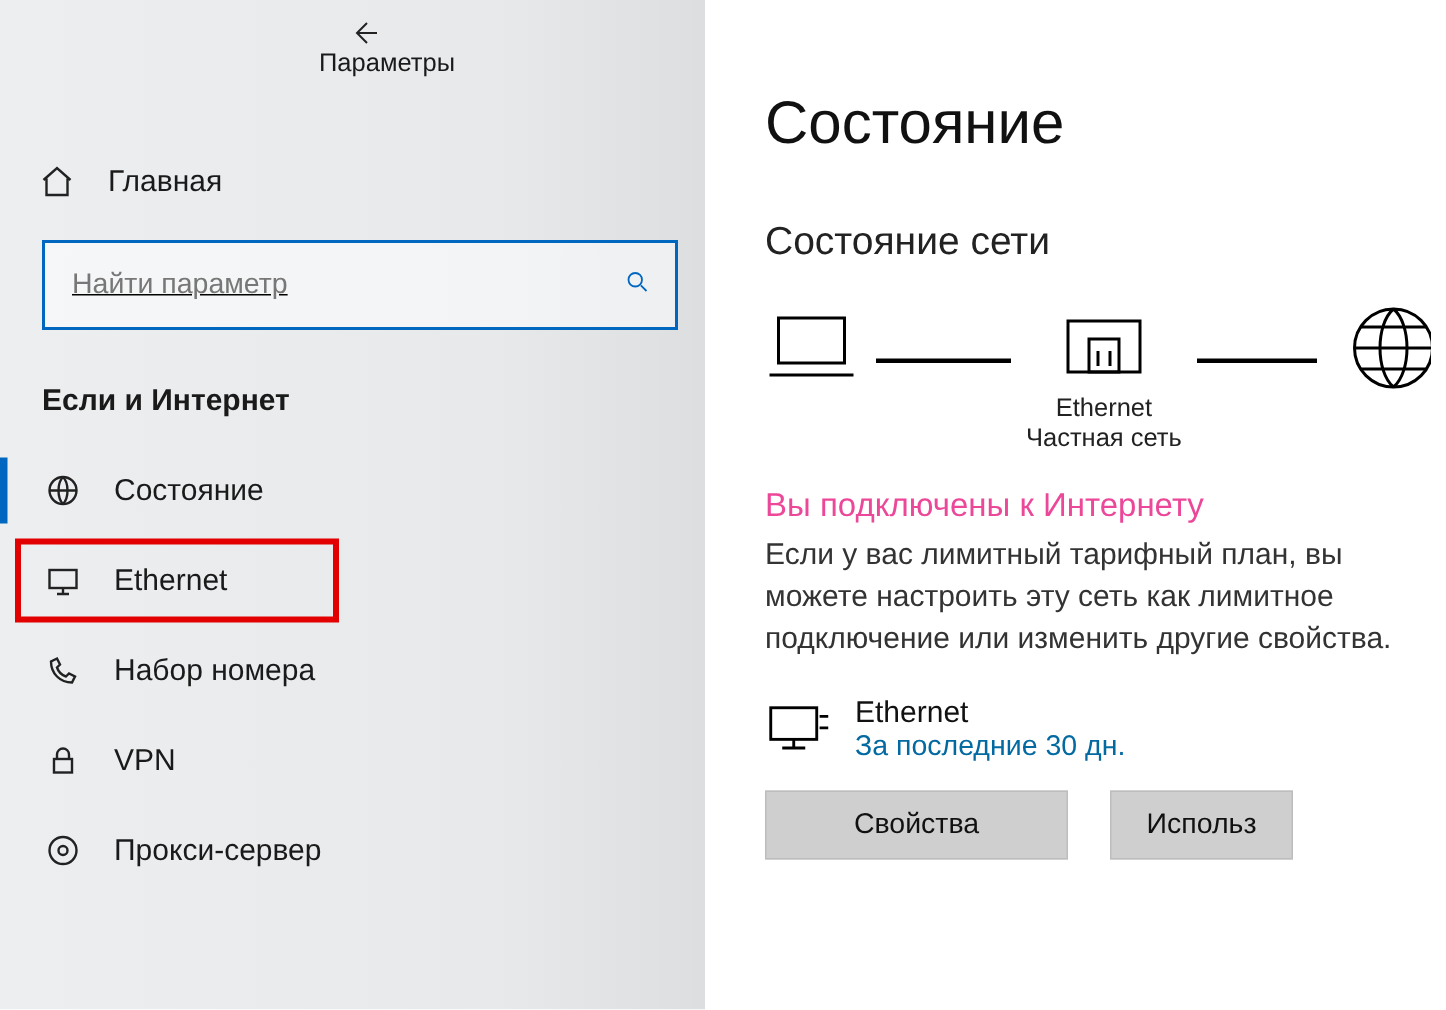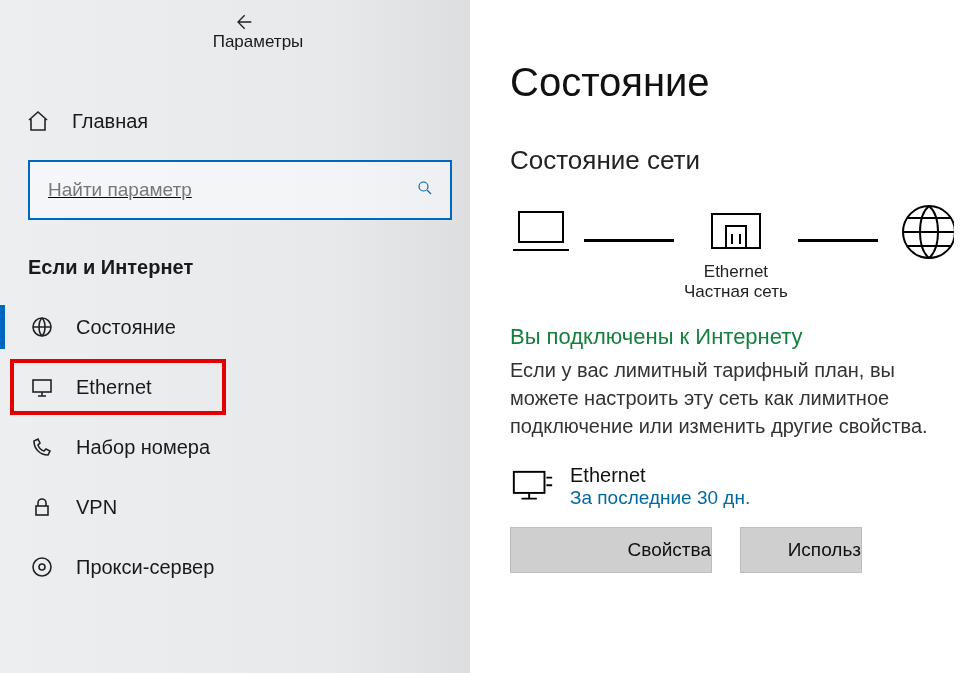--- a/index.html
+++ b/index.html
@@ -150,21 +150,21 @@
     width: 90px;
     border-top: 3px solid #000;
     margin: 0 10px;
     position: relative;
     top: -14px;
   }
   .diag-line.short { width: 80px; }
   .diag-caption { text-align:center; font-size:17px; color:#222; line-height:1.2; margin-top:2px; min-height:42px;}
   .connected-title {
     font-size: 22px;
-    color: #15803d;
+    color: #ec4899;
     margin: 20px 0 6px 0;
   }
   .connected-text {
     font-size: 20px;
     color: #333;
     line-height: 1.4;
     max-width: 520px;
   }
   .conn-row {
     display: flex;
@@ -179,21 +179,21 @@
     gap: 28px;
     margin-top: 18px;
   }
   .win-btn {
     min-width: 200px;
     height: 44px;
     background: #cfcfcf;
     border: 1px solid #bdbdbd;
     display: flex;
     align-items: center;
-    justify-content: flex-end;
+    justify-content: center;
     font-size: 19px;
     color: #111;
     cursor: pointer;
   }
   
   .stroke { stroke:#000; stroke-width:2; fill:none; }
   .stroke-th { stroke:#222; stroke-width:1.6; fill:none; }
 </style>
 </head>
 <body>

